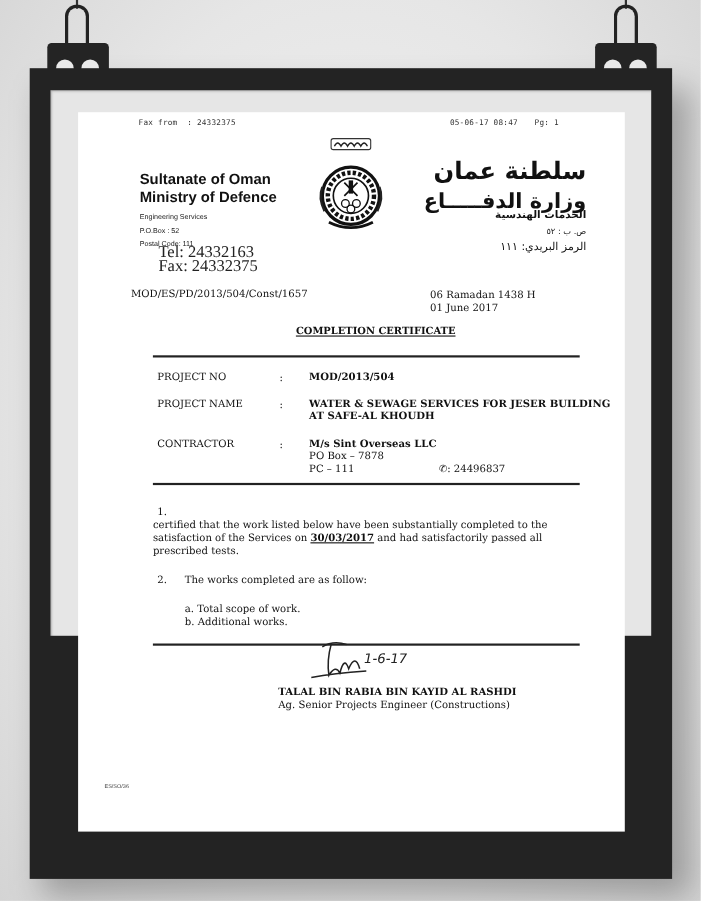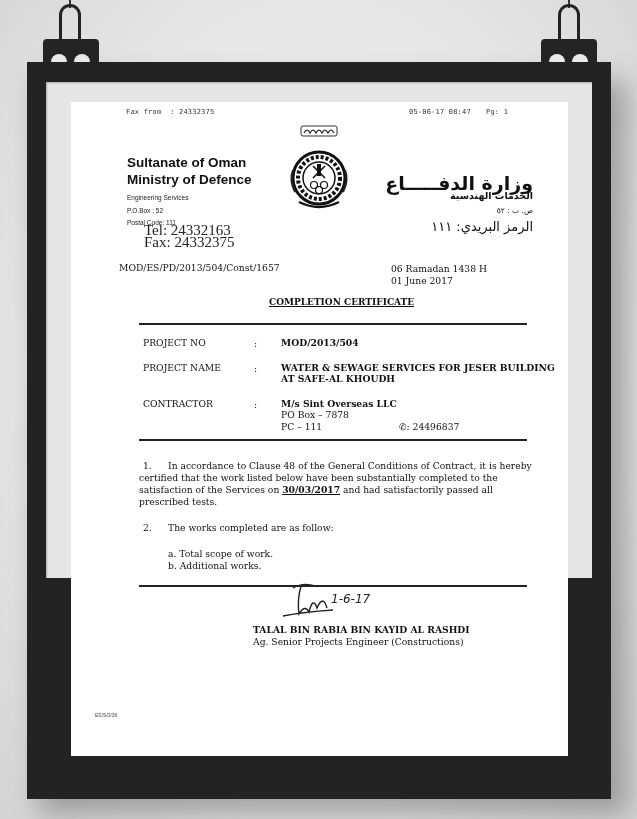--- a/index.html
+++ b/index.html
@@ -79,24 +79,25 @@
           <path d="M6 50 q-4 10 2 22 M58 50 q4 10 -2 22" stroke="#222" stroke-width="2" fill="none"></path>
           <path d="M26 46 l12 12 M38 46 l-12 12" stroke="#111" stroke-width="1.5"></path>
           <rect x="30" y="44" width="4" height="12" fill="#111"></rect>
           <circle cx="27" cy="65" r="3.5" fill="none" stroke="#111" stroke-width="1.2"></circle>
           <circle cx="37" cy="65" r="3.5" fill="none" stroke="#111" stroke-width="1.2"></circle>
           <circle cx="32" cy="70" r="3.5" fill="none" stroke="#111" stroke-width="1.2"></circle>
           <path d="M12 82 q20 10 40 0" stroke="#111" stroke-width="2.5" fill="none"></path>
         </svg>
       </div>
 
+      <div class="abs ar" style="right:35px; top:42px; font-size:22px; font-weight:bold;">سلطنة عمان</div>
       <div class="abs ar" style="right:35px; top:70px; font-size:19px; font-weight:bold;">وزارة الدفـــــاع</div>
       <div class="abs ar" style="right:35px; top:88px; font-size:9.5px; font-weight:bold;">الخدمات الهندسية</div>
       <div class="abs ar" style="right:35px; top:104px; font-size:7.5px;">ص. ب : ٥٢</div>
-      <div class="abs ar" style="right:35px; top:117px; font-size:13px;">الرمز البريدي: ١١١</div>
+      <div class="abs ar" style="right:35px; top:117px; font-size:10px;">الرمز البريدي: ١١١</div>
 
       <div class="abs body-t" style="left:48px; top:160px;">MOD/ES/PD/2013/504/Const/1657</div>
       <div class="abs body-t" style="left:320px; top:161px;">06 Ramadan 1438 H</div>
       <div class="abs body-t" style="left:320px; top:173px;">01 June 2017</div>
 
       <div class="abs body-t bold" style="left:198px; top:195px; font-size:9px; text-decoration:underline;">COMPLETION CERTIFICATE</div>
 
       <div class="rule" style="left:68px; top:221px; width:388px;"></div>
 
       <div class="abs body-t" style="left:72px; top:235px;">PROJECT NO</div>
@@ -113,21 +114,20 @@
       <div class="abs body-t bold" style="left:210px; top:296px;">M/s Sint Overseas LLC</div>
       <div class="abs body-t" style="left:210px; top:307px;">PO Box – 7878</div>
       <div class="abs body-t" style="left:210px; top:319px;">PC – 111</div>
       <div class="abs body-t" style="left:328px; top:319px;">
         <span style="font-size:9px;">✆</span><span>: 24496837</span>
       </div>
 
       <div class="rule" style="left:68px; top:337px; width:388px;"></div>
 
       <div class="abs body-t" style="left:72px; top:358px;">1.</div>
-      <div class="abs body-t" style="left:97px; top:358px;">In accordance to Clause 48 of the General Conditions of Contract, it is hereby</div>
       <div class="abs body-t" style="left:68px; top:370px;">certified that the work listed below have been substantially completed to the</div>
       <div class="abs body-t" style="left:68px; top:382px;">
         <span>satisfaction of the Services on </span><b><u>30/03/2017</u></b><span> and had satisfactorily passed all</span>
       </div>
       <div class="abs body-t" style="left:68px; top:394px;">prescribed tests.</div>
 
       <div class="abs body-t" style="left:72px; top:420px;">2.</div>
       <div class="abs body-t" style="left:97px; top:420px;">The works completed are as follow:</div>
       <div class="abs body-t" style="left:97px; top:446px;">a.  Total scope of work.</div>
       <div class="abs body-t" style="left:97px; top:458px;">b.  Additional works.</div>

